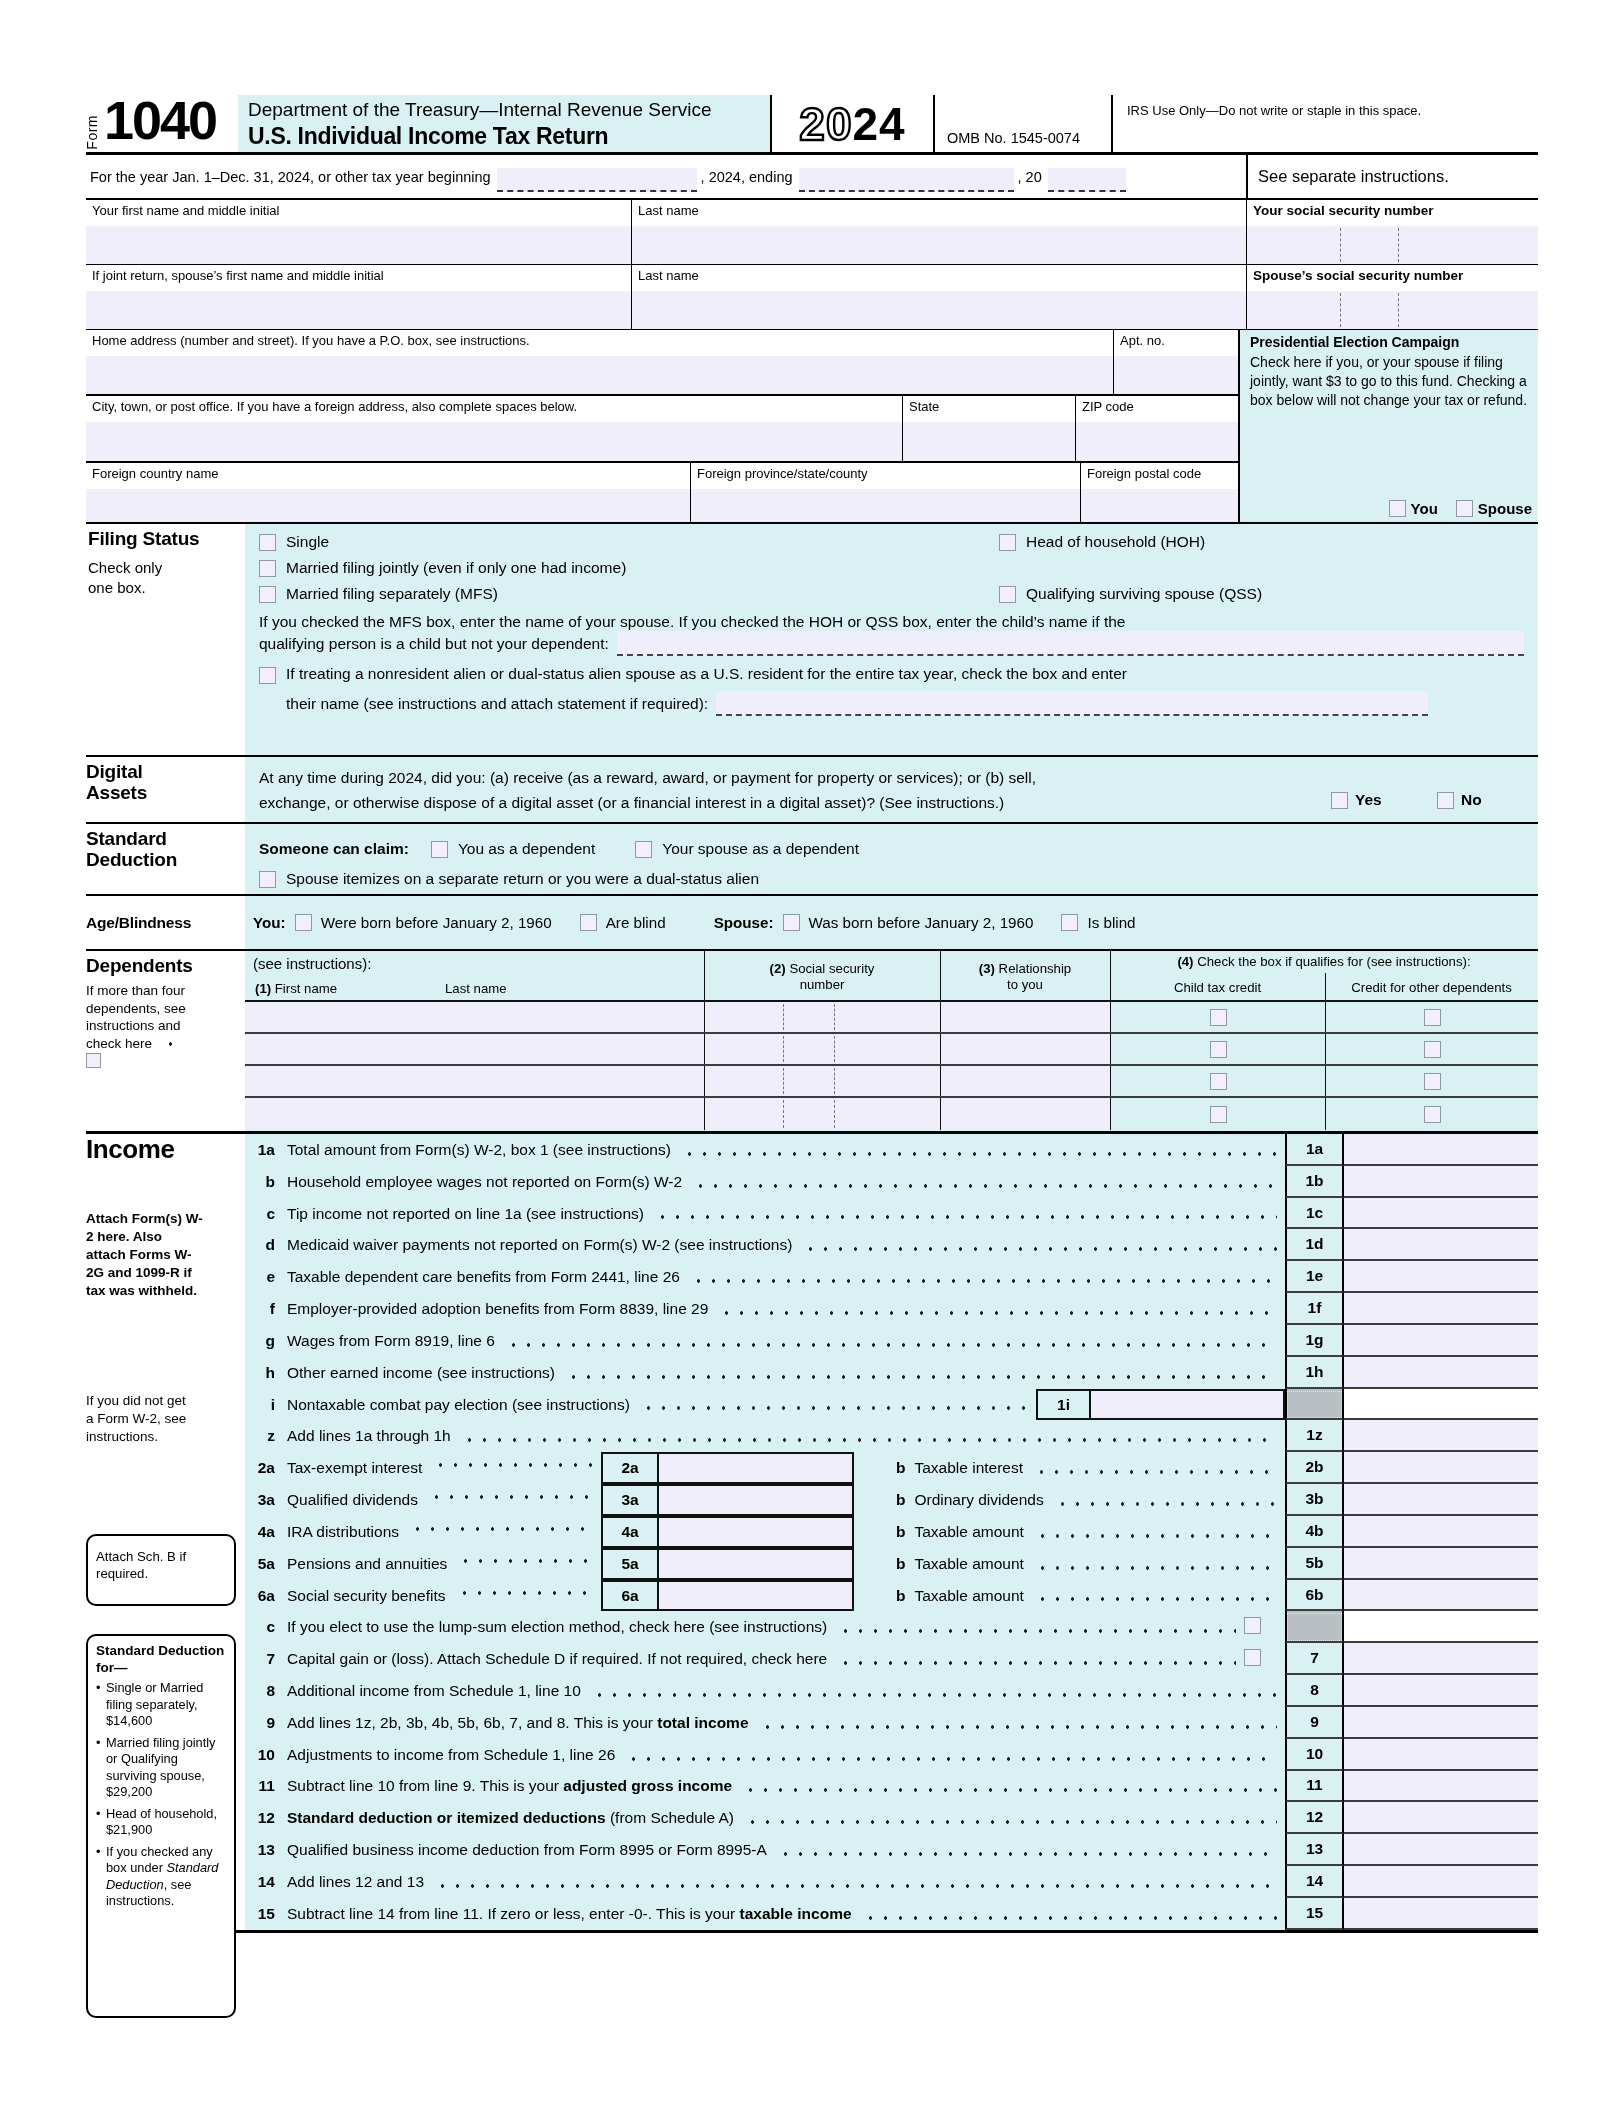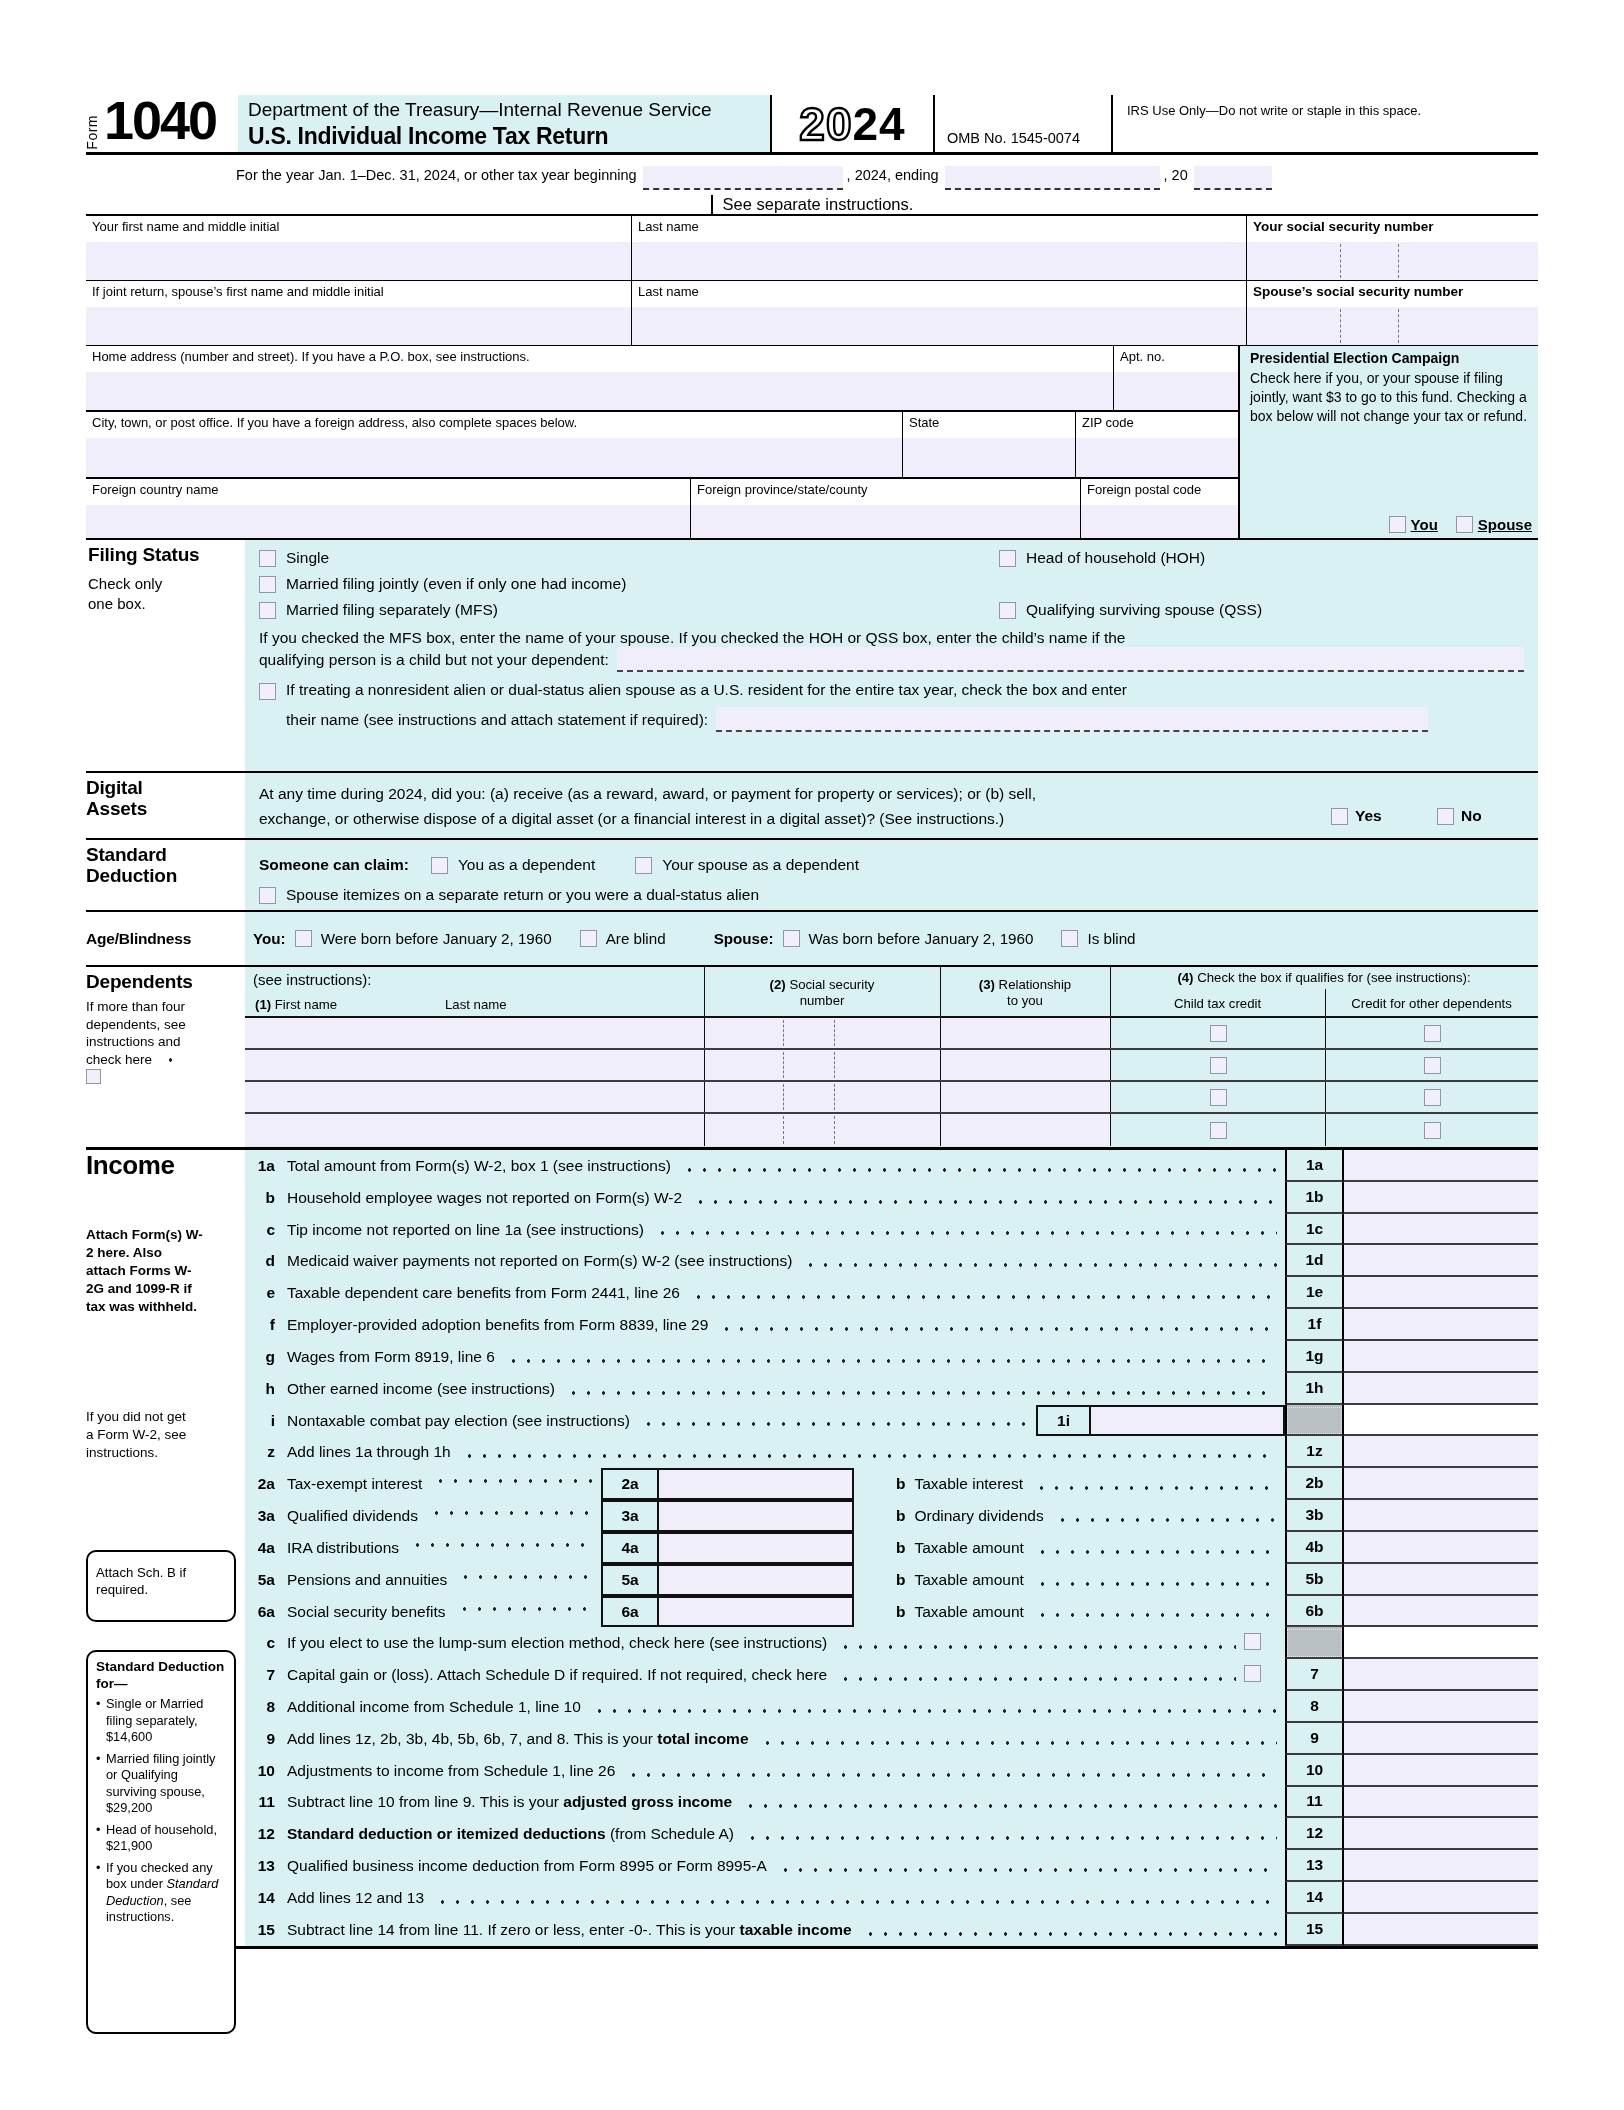--- a/index.html
+++ b/index.html
@@ -33,42 +33,42 @@
   .ht .title{font-size:23px;font-weight:900;letter-spacing:-.3px;margin-top:2px;}
   .hy{width:165px;border-left:2.5px solid #000;border-right:2.5px solid #000;display:flex;align-items:center;justify-content:center;}
   .hy .y20{font-size:46px;font-weight:900;color:#fff;-webkit-text-stroke:2.4px #000;letter-spacing:1px;}
   .hy .y24{font-size:46px;font-weight:900;letter-spacing:1px;}
   .ho{width:178px;border-right:2.5px solid #000;position:relative;text-align:center;}
   .ho span{position:absolute;left:12px;bottom:6px;font-size:14.5px;}
   .hi{flex:1;position:relative;}
   .hi span{position:absolute;left:14px;top:8px;font-size:13px;}
 
   
-  .yrow{display:flex;height:61px;border-bottom:2px solid #000;align-items:center;flex-direction:column;}
+  .yrow{display:flex;height:45px;border-bottom:2px solid #000;align-items:center;}
   .yrow .yl{width:1160px;display:flex;align-items:center;height:100%;padding-left:4px;font-size:14.5px;white-space:nowrap;}
   .yin{background:var(--lav);border-bottom:2px dashed #333;height:24px;align-self:center;margin:6px 4px 0 6px;}
   .yrow .yr{flex:1;border-left:2px solid #000;height:100%;display:flex;align-items:center;padding-left:10px;font-size:16.5px;}
 
   
   .idrow{display:flex;height:65px;border-bottom:1.8px solid #000;}
   .idcell{display:flex;flex-direction:column;}
   .idcell .lab{font-size:13px;padding:3px 0 0 6px;height:26px;}
   .idcell .lab.bb{font-weight:bold;font-size:13.5px;}
   .idcell .fill{flex:1;background:var(--lav);position:relative;}
   .vl{border-left:1.8px solid #000;}
   .ssn-dash{position:absolute;top:2px;bottom:2px;border-left:1.5px dashed #777;}
 
   .addrband{display:flex;border-bottom:2.5px solid #000;}
   .addrleft{width:1165px;}
   .arow{display:flex;border-bottom:1.8px solid #000;}
   .arow:last-child{border-bottom:none;}
   .camp{flex:1;border-left:2px solid #000;background:var(--cyan);padding:4px 8px 4px 10px;position:relative;}
   .camp .ct{font-weight:bold;font-size:14px;}
   .camp .cbod{font-size:14px;line-height:19px;margin-top:3px;width:280px;}
-  .camp .cboxes{position:absolute;right:6px;bottom:5px;display:flex;gap:18px;align-items:center;font-weight:bold;font-size:15px;text-decoration:underline;}
+  .camp .cboxes{position:absolute;right:6px;bottom:5px;display:flex;gap:18px;align-items:center;font-weight:bold;font-size:15px;}
   .camp .cboxes .cb{margin-right:5px;}
 
   
   .band{display:flex;border-bottom:2.5px solid #000;}
   .lcol{width:159px;flex:none;background:#fff;position:relative;}
   .lcol .h{font-weight:bold;font-size:19px;letter-spacing:-.2px;padding:4px 0 0 0;line-height:21px;}
   .lcol .note{font-size:15px;line-height:20px;margin-top:9px;}
   .ccol{flex:1;background:var(--cyan);position:relative;}
 
   .optline{display:flex;align-items:center;height:26px;font-size:15.5px;position:relative;}

